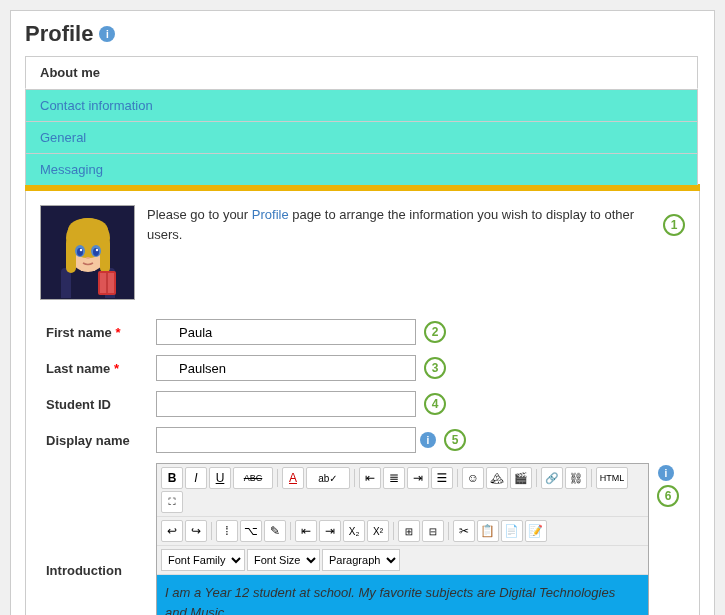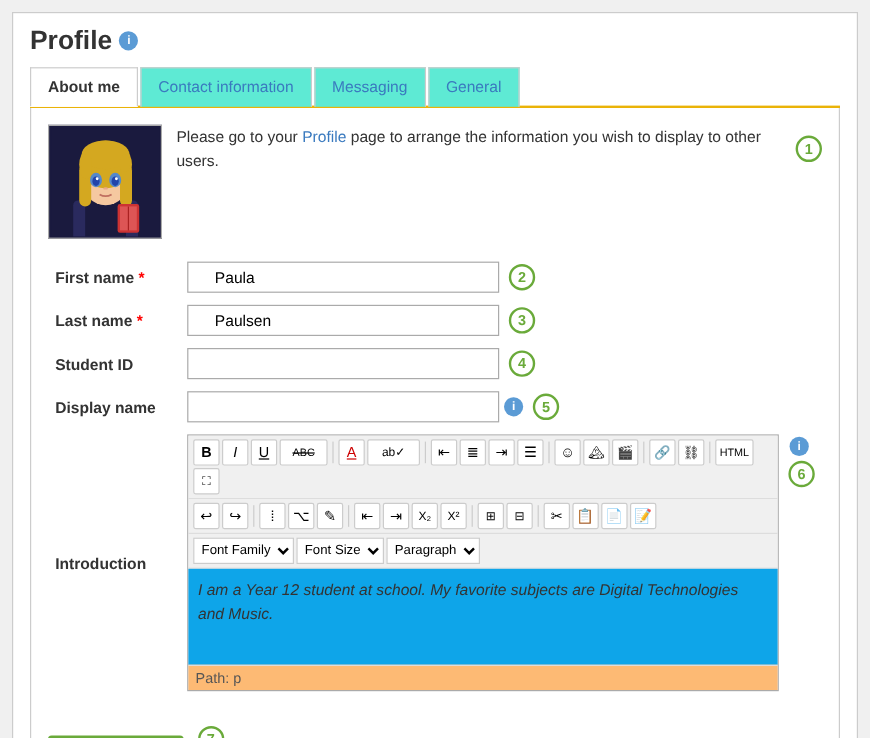--- a/index.html
+++ b/index.html
@@ -32,22 +32,23 @@
       width: 16px; height: 16px;
       border-radius: 50%;
       background: #5b9bd5;
       color: #fff;
       font-size: 10px;
       font-weight: bold;
       cursor: pointer;
     }
     .tabs {
       display: flex;
-      border-bottom: 2px solid #eab308;
+      border-bottom: 7px solid #eab308;
       margin-bottom: 0;
+      flex-direction: column;
     }
     .tab {
       padding: 8px 14px;
       cursor: pointer;
       font-size: 13px;
       border: 1px solid #ccc;
       border-bottom: none;
       background: #5eead4;
       color: #3a7abf;
       margin-right: 2px;
@@ -226,24 +227,24 @@
   </div>
 
   <div class="tabs">
     <div class="tab active">
       <span>About me</span>
     </div>
     <div class="tab">
       <span>Contact information</span>
     </div>
     <div class="tab">
+      <span>General</span>
+    </div>
+    <div class="tab">
       <span>Messaging</span>
-    </div>
-    <div class="tab">
-      <span>General</span>
     </div>
   </div>
 
   <div class="tab-content">
 
     <div class="intro-section">
       <div class="avatar-box">
 
         <svg class="avatar-svg" viewBox="0 0 90 90" xmlns="http://www.w3.org/2000/svg">
           <rect width="90" height="90" fill="#1a1a3e"></rect>

